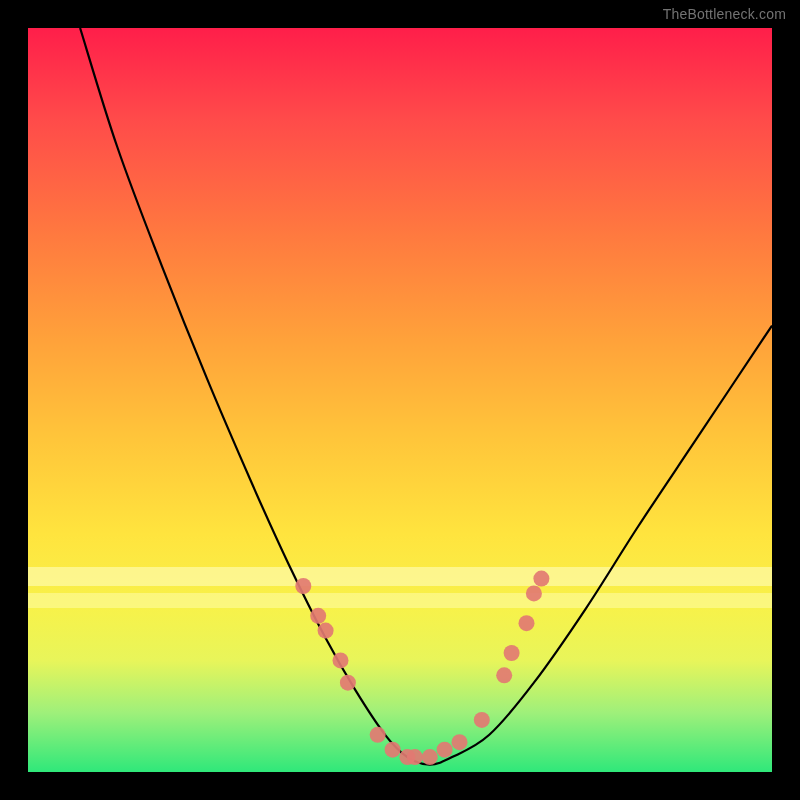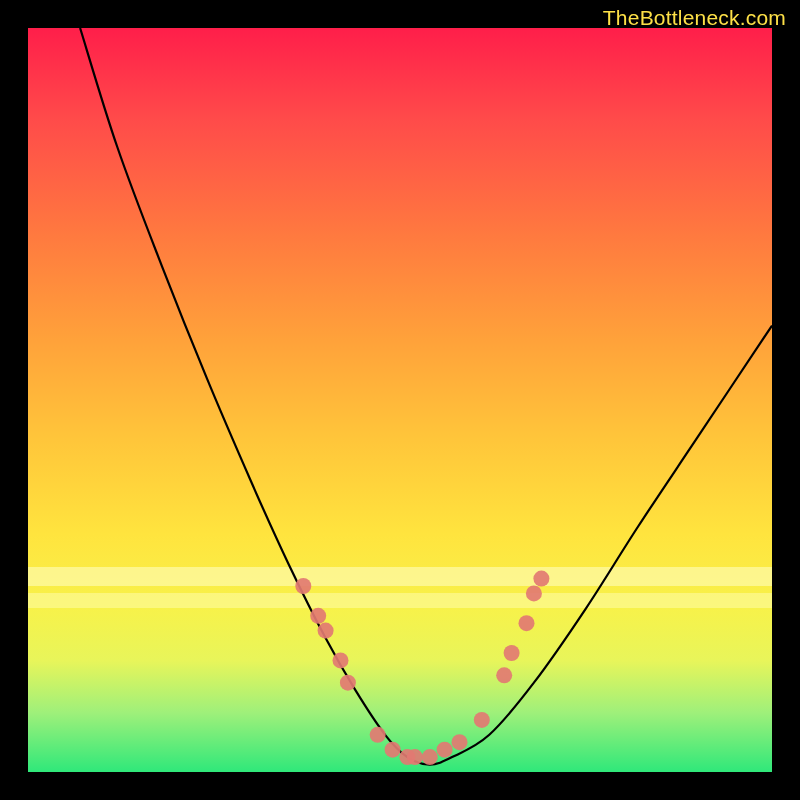--- a/index.html
+++ b/index.html
@@ -34,22 +34,22 @@
       #ffe43e 68%,
       #f7f24a 78%,
       #e8f55a 85%,
       #9ff07a 92%,
       #2fe87a 100%);
   }
   .watermark {
     position: absolute;
     top: 6px;
     right: 14px;
-    color: #fde047;
-    font-size: 21px;
+    color: #737373;
+    font-size: 14px;
     font-weight: 500;
     letter-spacing: 0.2px;
     user-select: none;
   }
   svg.curve {
     position: absolute;
     top: 0;
     left: 0;
     width: 744px;
     height: 744px;

